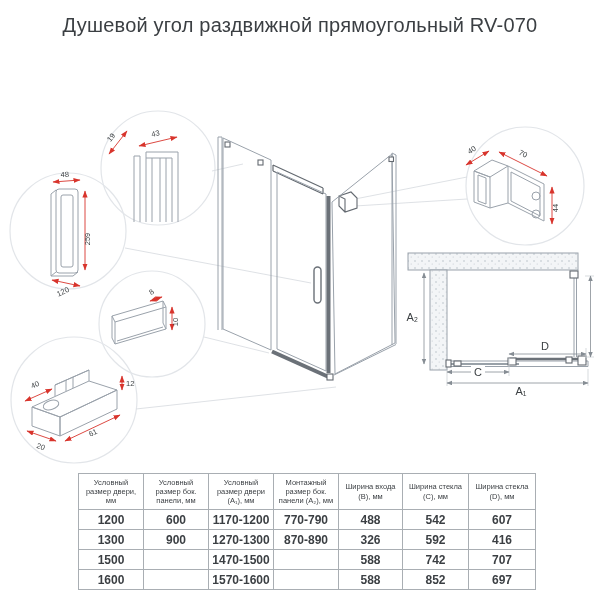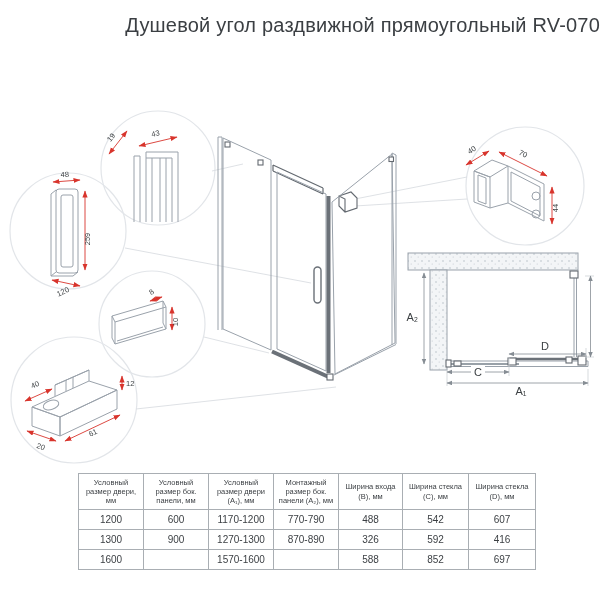--- a/index.html
+++ b/index.html
@@ -1,42 +1,42 @@
 <!DOCTYPE html>
 <html><head>
 <meta charset="utf-8">
 <style>
   html,body{margin:0;padding:0;}
   body{
     width:600px;height:600px;position:relative;overflow:hidden;
     background:#ffffff;font-family:"Liberation Sans",sans-serif;
   }
   .title{
-    position:absolute;top:12px;left:0;width:600px;text-align:right;
+    position:absolute;top:12px;left:0;width:600px;text-align:center;
     font-size:20px;line-height:26px;color:#3b3f43;font-weight:500;letter-spacing:0.2px;
   }
   svg{position:absolute;left:0;top:85px;width:600px;height:388px;}
   svg text{font-family:"Liberation Sans",sans-serif;fill:#3c4043;}
   .dim{font-size:7.5px;}
   .plan-label{font-size:11px;}
   .g1{stroke:#9aa2ab;stroke-width:1;fill:none;}
   .g2{stroke:#646a71;stroke-width:1.2;fill:none;}
   .gw{stroke:#646a71;stroke-width:1.1;fill:#ffffff;}
   .rdim{stroke:#d8342c;stroke-width:0.9;fill:none;marker-start:url(#ra);marker-end:url(#ra);}
   .gdim{stroke:#868d94;stroke-width:0.8;fill:none;marker-start:url(#ga);marker-end:url(#ga);}
   .ext{stroke:#c6cbd0;stroke-width:0.7;fill:none;}
   .callout{fill:none;stroke:#e2e5e9;stroke-width:1.2;}
   .conn{stroke:#dadee2;stroke-width:0.9;}
   table{
     position:absolute;left:78px;top:473px;width:457px;
     border-collapse:collapse;table-layout:fixed;
   }
   th,td{border:1px solid #a9aeb3;text-align:center;vertical-align:middle;color:#3b3f43;padding:1px 2px;}
   th{font-size:7.5px;font-weight:400;line-height:1.22;height:33px;}
-  td{font-size:10px;height:17px;}
+  td{font-size:12px;height:17px;font-weight:bold;}
 </style>
 </head>
 <body>
 
 <div class="title">
   <div>Душевой угол раздвижной прямоугольный RV-070</div>
 </div>
 
 <svg viewBox="0 85 600 388" xmlns="http://www.w3.org/2000/svg">
   <defs>
@@ -210,20 +210,29 @@
     <tr>
       <td>1300</td>
       <td>900</td>
       <td>1270-1300</td>
       <td>870-890</td>
       <td>326</td>
       <td>592</td>
       <td>416</td>
     </tr>
     <tr>
+      <td>1500</td>
+      <td></td>
+      <td>1470-1500</td>
+      <td></td>
+      <td>588</td>
+      <td>742</td>
+      <td>707</td>
+    </tr>
+    <tr>
       <td>1600</td>
       <td></td>
       <td>1570-1600</td>
       <td></td>
       <td>588</td>
       <td>852</td>
       <td>697</td>
     </tr>
   </tbody>
 </table>

